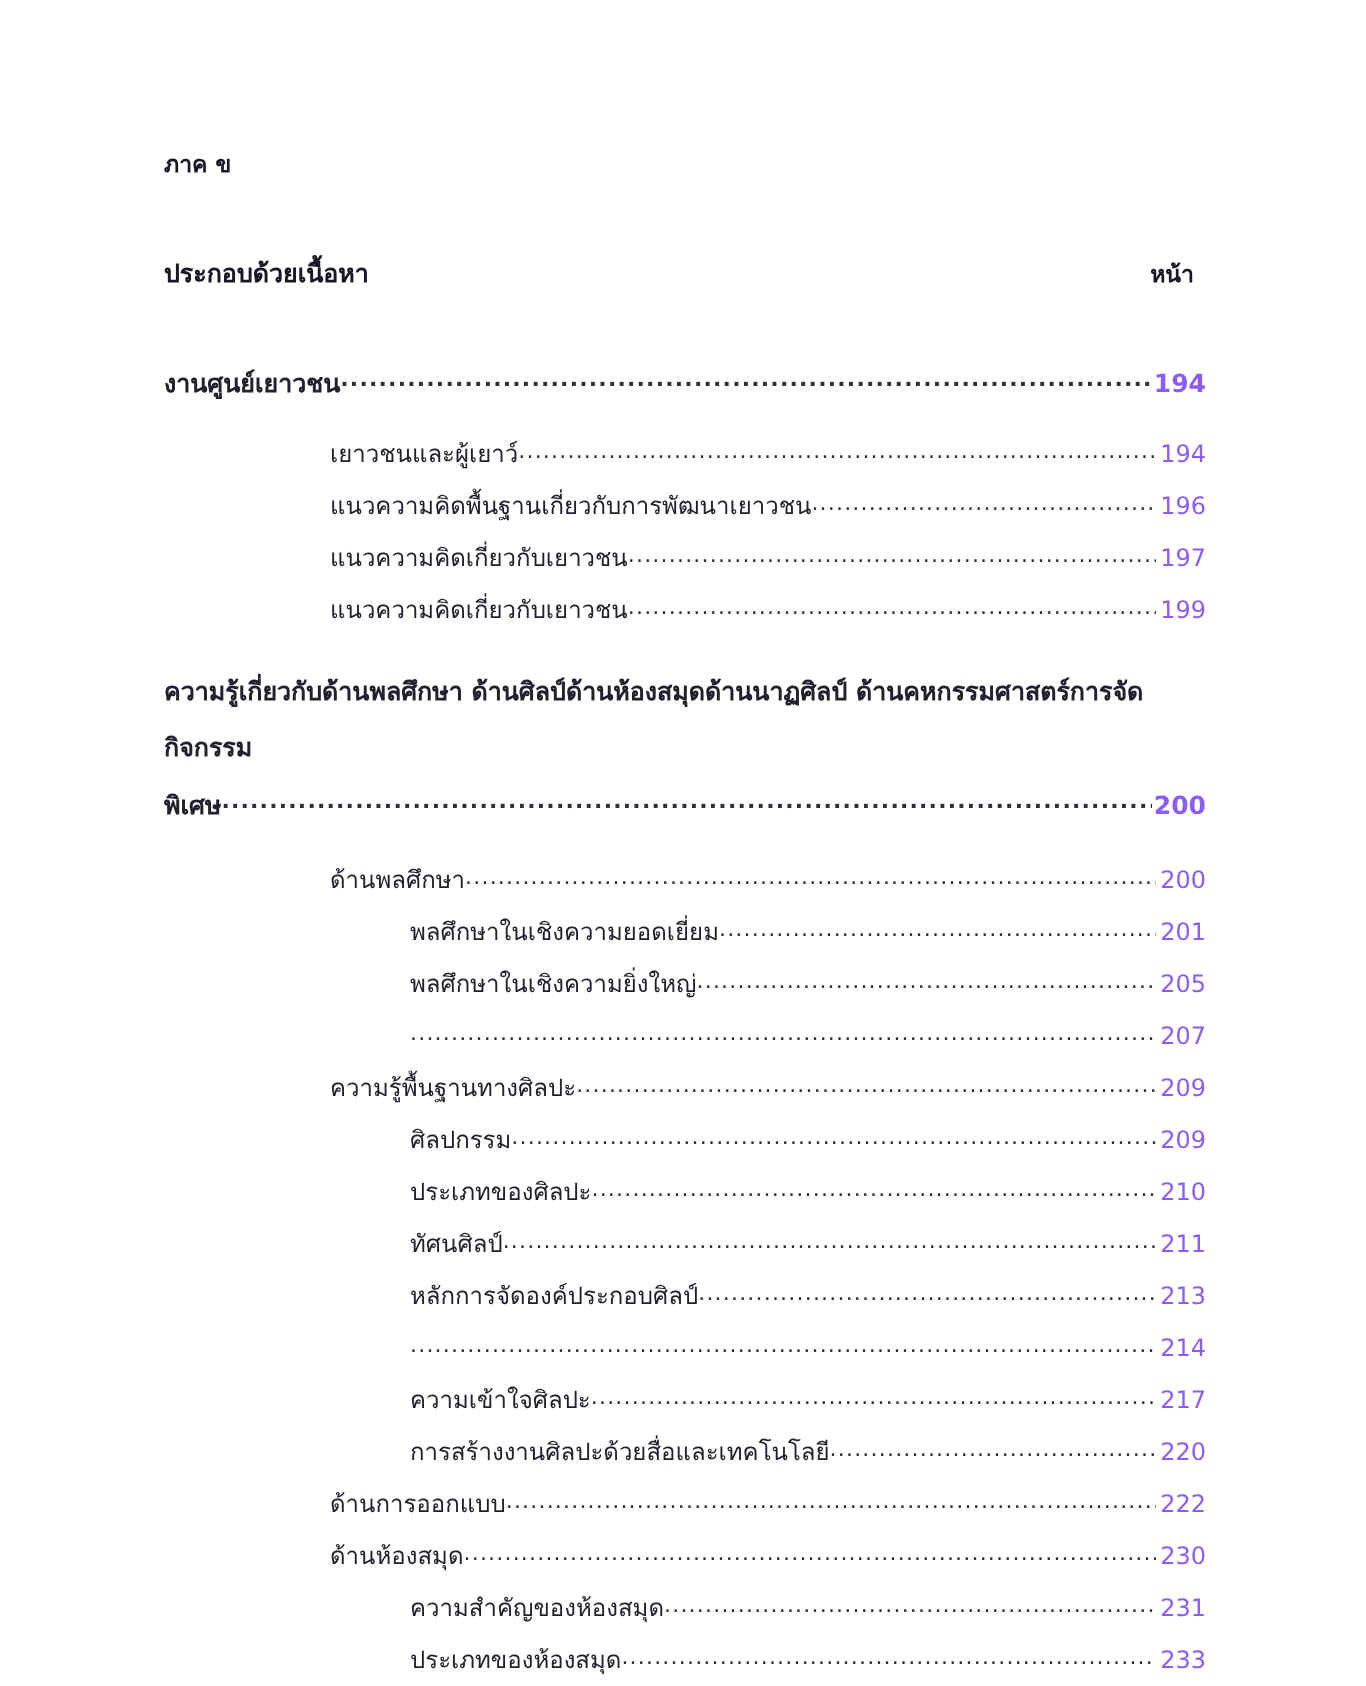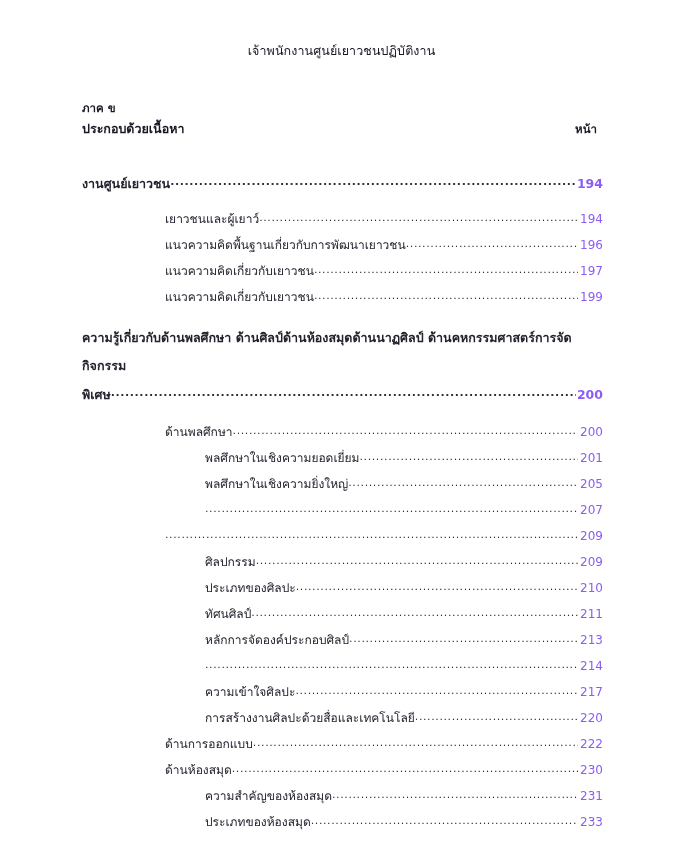--- a/index.html
+++ b/index.html
@@ -59,20 +59,21 @@
   .meta-row .meta-left {
     font-size: 12.5px;
     font-weight: bold;
     color: #181826;
   }
   .meta-row .meta-right {
     font-size: 11.5px;
     font-weight: bold;
     color: #181826;
     padding-right: 6px;
+    margin-top: 34px;
   }
 
   
   .toc {
     margin-top: 30px;
     padding: 0 80px 0 82px;
   }
   .toc-entry {
     display: flex;
     align-items: flex-end;
@@ -126,21 +127,20 @@
   }
   .spacer-sm { height: 10px; }
   .spacer-md { height: 14px; }
 </style>
 </head>
 <body>
 
 <div class="page">
 
   <div class="doc-header">
-    <div class="line line-1">เจ้าพนักงานศูนย์เยาวชนปฏิบัติงาน</div>
   </div>
 
   <div class="section-meta">
     <div class="part">ภาค ข</div>
     <div class="meta-row">
       <div class="meta-left">ประกอบด้วยเนื้อหา</div>
       <div class="meta-right">หน้า</div>
     </div>
   </div>
 
@@ -194,20 +194,21 @@
       <div class="toc-entry lvl-2">
         <span class="title">พลศึกษาในเชิงความยิ่งใหญ่</span>
         <span class="leader">...........................................................................................................................................................................................................................</span>
         <span class="page-no">205</span>
       </div>
       <div class="toc-entry lvl-2">
         <span class="leader">...........................................................................................................................................................................................................................</span>
         <span class="page-no">207</span>
       </div>
       <div class="toc-entry lvl-1">
+        <span class="title">ความรู้พื้นฐานทางศิลปะ</span>
         <span class="leader">...........................................................................................................................................................................................................................</span>
         <span class="page-no">209</span>
       </div>
       <div class="toc-entry lvl-2">
         <span class="title">ศิลปกรรม</span>
         <span class="leader">...........................................................................................................................................................................................................................</span>
         <span class="page-no">209</span>
       </div>
       <div class="toc-entry lvl-2">
         <span class="title">ประเภทของศิลปะ</span>

